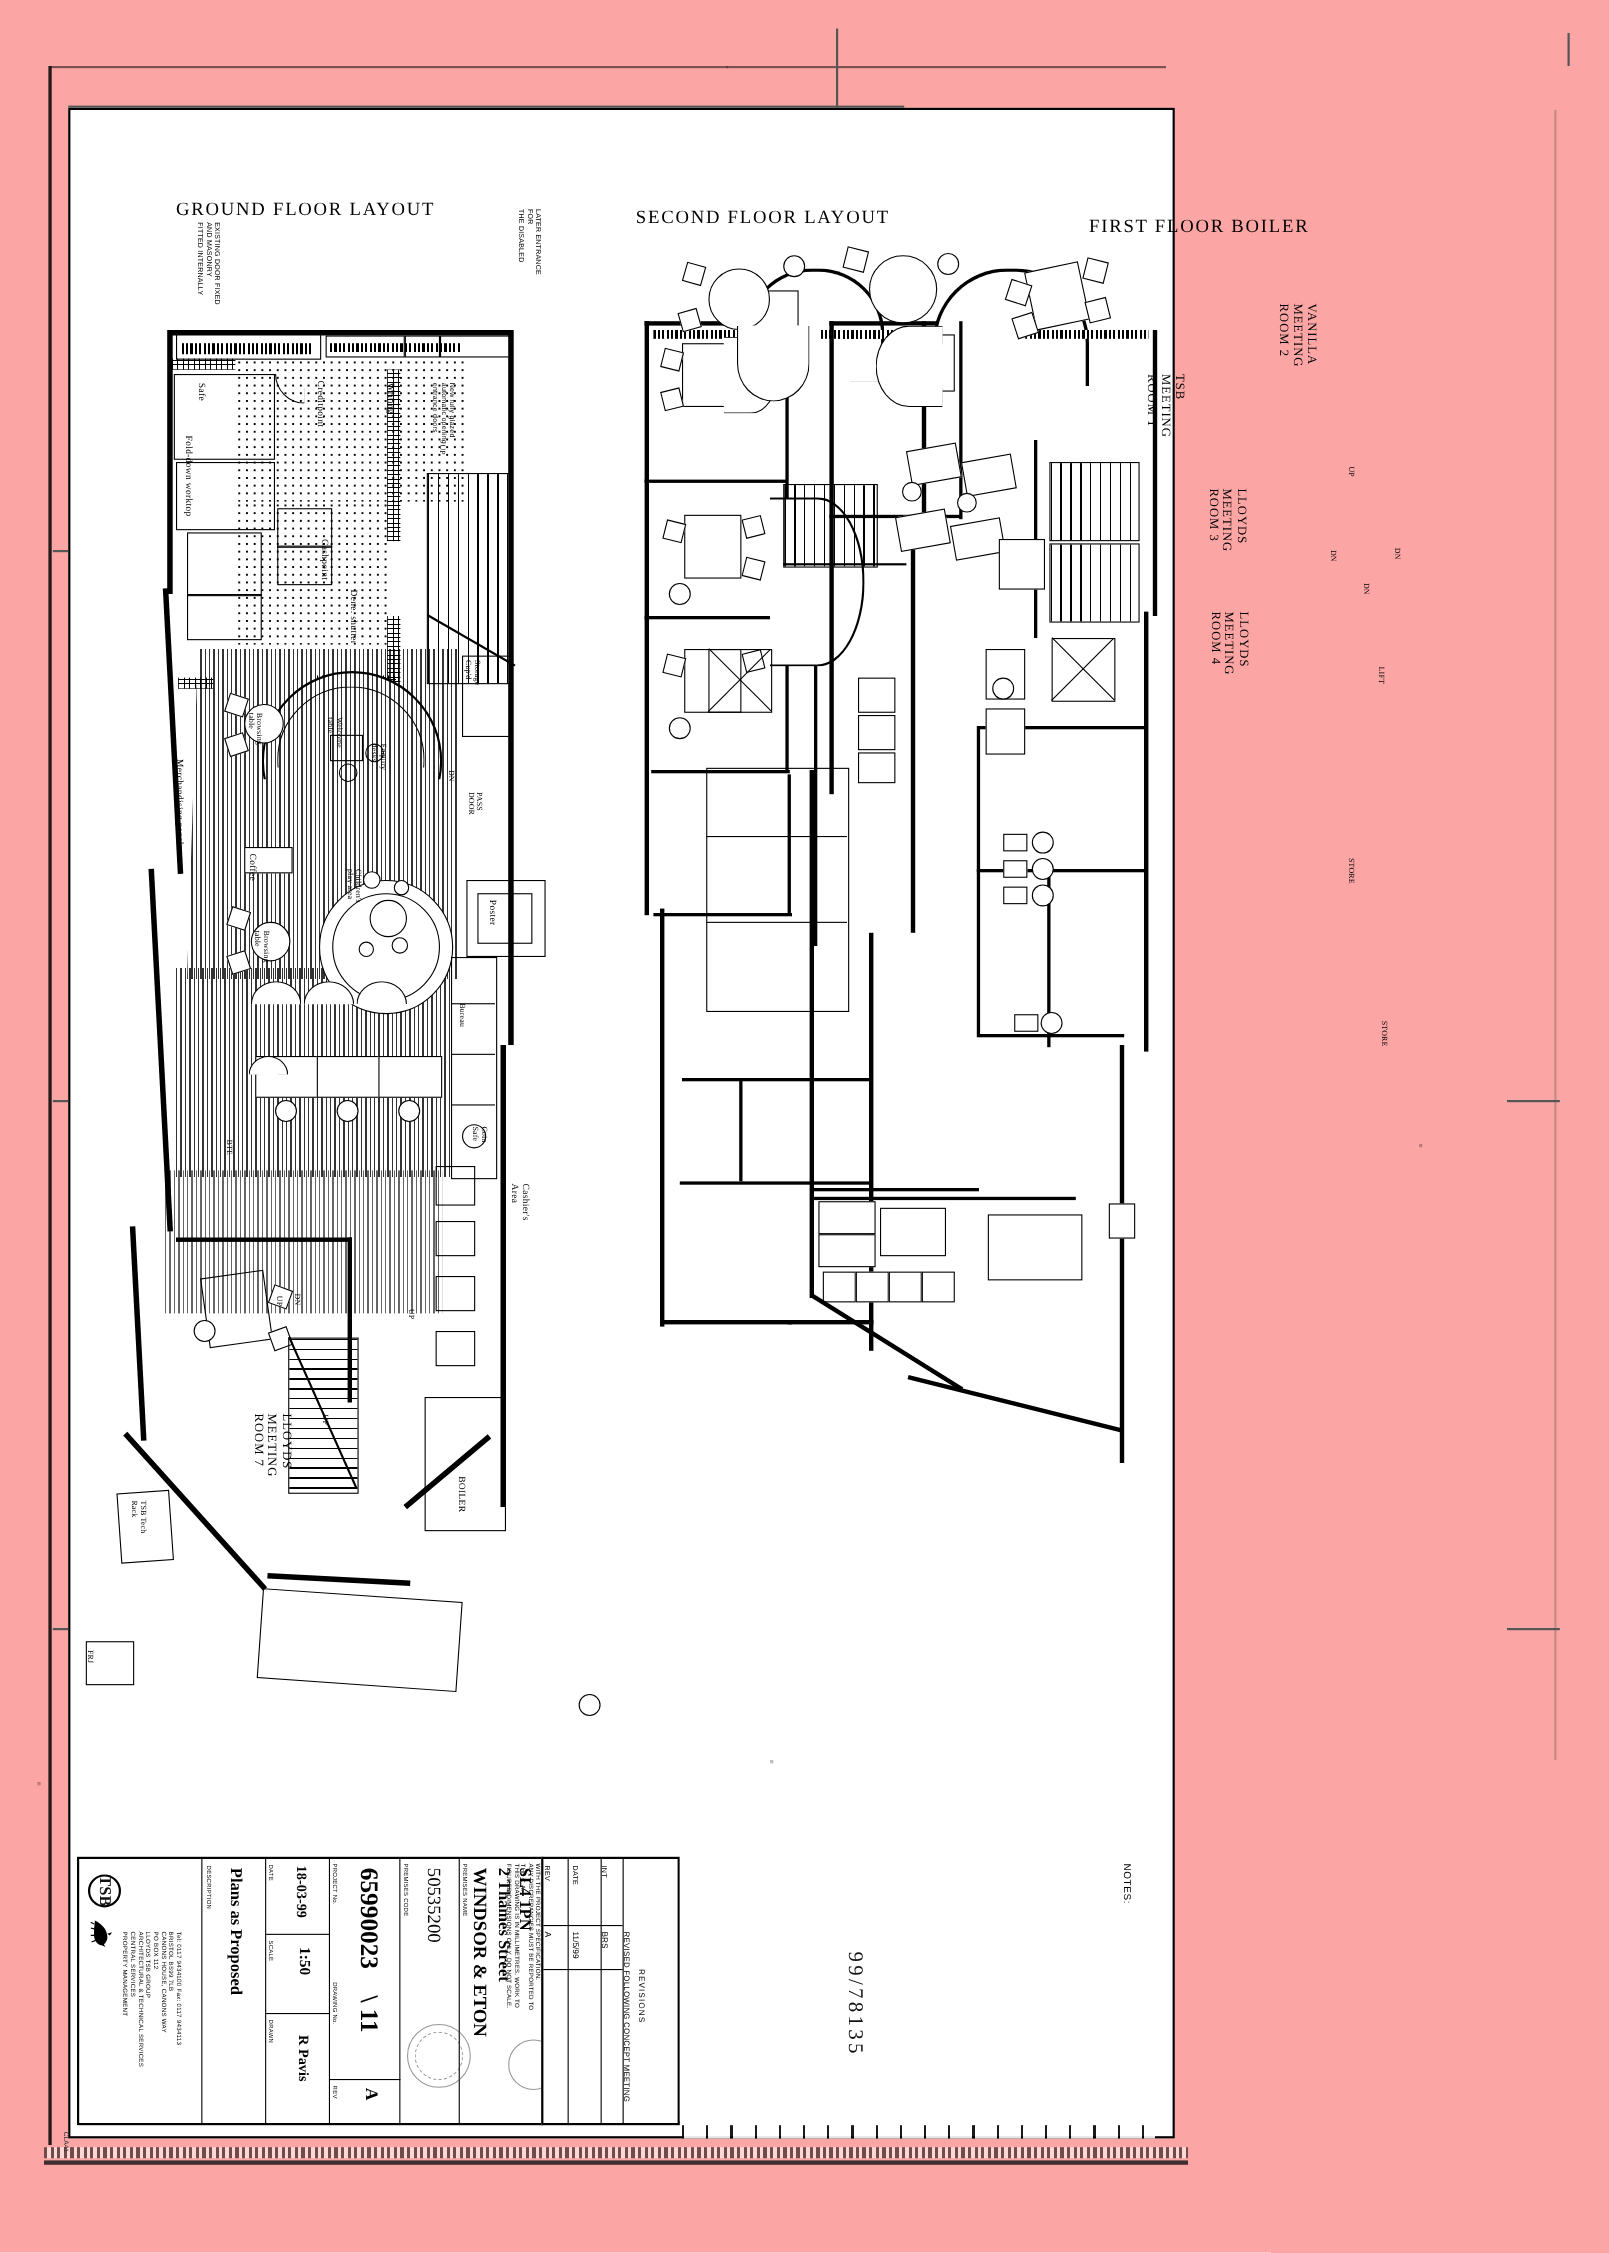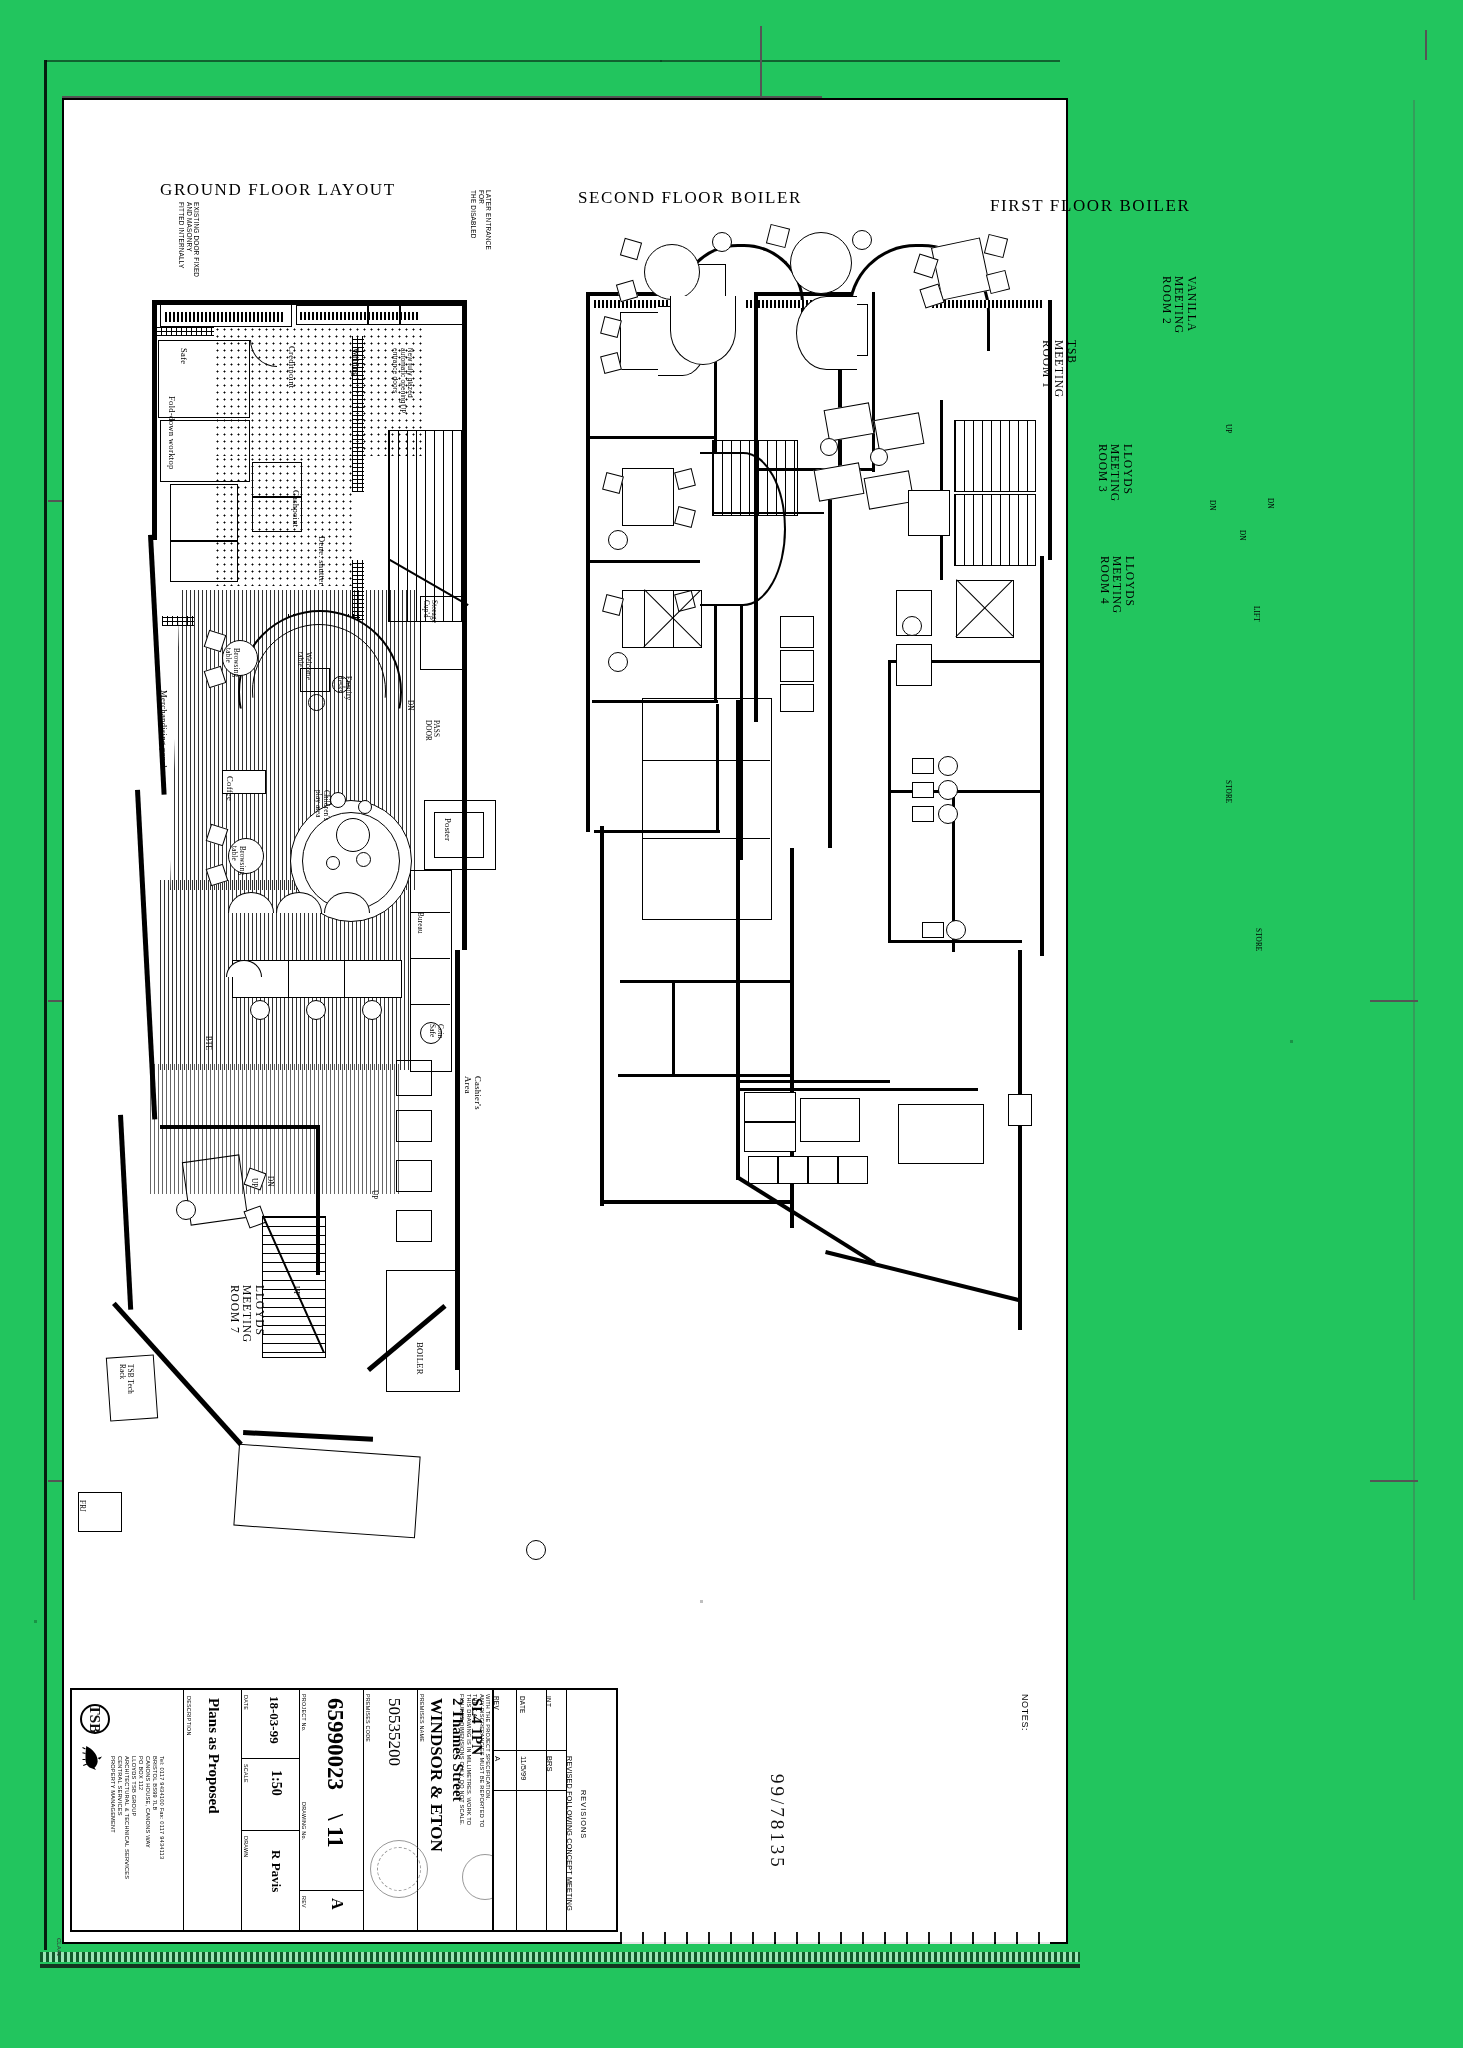--- a/index.html
+++ b/index.html
@@ -1,21 +1,21 @@
 <!DOCTYPE html>
 <html><head>
 <meta charset="utf-8">
 <style>
   html,body{margin:0;padding:0;background:#ffffff;}
   body{width:1463px;height:2048px;position:relative;overflow:hidden;
        font-family:"Liberation Serif",serif;color:#111;}
 
   
   #scan{position:absolute;left:0;top:0;width:1463px;height:2048px;
-        background:#22c55e;}
+        background:#fca5a5;}
   .speckle{position:absolute;background:#000;opacity:.25;}
 
   
   #sheet{position:absolute;left:62px;top:98px;width:1002px;height:1842px;
          border:2.5px solid #000;background:#fff;}
   #sheet::after{content:"";position:absolute;left:3px;top:3px;right:3px;bottom:3px;
          border:0px solid #000;}
 
   
   .edgeband{position:absolute;left:44px;top:60px;width:3px;height:1890px;background:#000;opacity:.85;}
@@ -105,21 +105,21 @@
   <div class="tick" style="left:1413px;top:100px;width:1.5px;height:1500px;opacity:.35;"></div>
   <div class="tick" style="left:48px;top:1000px;width:48px;height:1.5px;"></div>
   <div class="tick" style="left:48px;top:500px;width:22px;height:1.5px;"></div>
   <div class="tick" style="left:48px;top:1480px;width:48px;height:1.5px;"></div>
   <div class="tick" style="left:1370px;top:1000px;width:48px;height:1.5px;"></div>
   <div class="tick" style="left:1370px;top:1480px;width:48px;height:1.5px;"></div>
 
   <div id="sheet"></div>
 
   <div class="floor-caption" style="left:160px;top:180px;">GROUND FLOOR LAYOUT</div>
-  <div class="floor-caption" style="left:578px;top:188px;">SECOND FLOOR BOILER</div>
+  <div class="floor-caption" style="left:578px;top:188px;">SECOND FLOOR LAYOUT</div>
   <div class="floor-caption" style="left:990px;top:196px;">FIRST FLOOR BOILER</div>
 
   <div class="plan" style="left:0;top:0;width:560px;height:1700px;">
 
     <div class="w" style="left:155px;top:300px;width:310px;height:5px;"></div>
     <div class="w" style="left:152px;top:300px;width:5px;height:240px;"></div>
     <div class="w" style="left:148px;top:535px;width:5px;height:260px;transform:rotate(-3deg);transform-origin:top left;"></div>
     <div class="w" style="left:135px;top:790px;width:5px;height:330px;transform:rotate(-3deg);transform-origin:top left;"></div>
     <div class="w" style="left:118px;top:1115px;width:5px;height:195px;transform:rotate(-3deg);transform-origin:top left;"></div>
     <div class="w" style="left:462px;top:300px;width:5px;height:90px;"></div>

